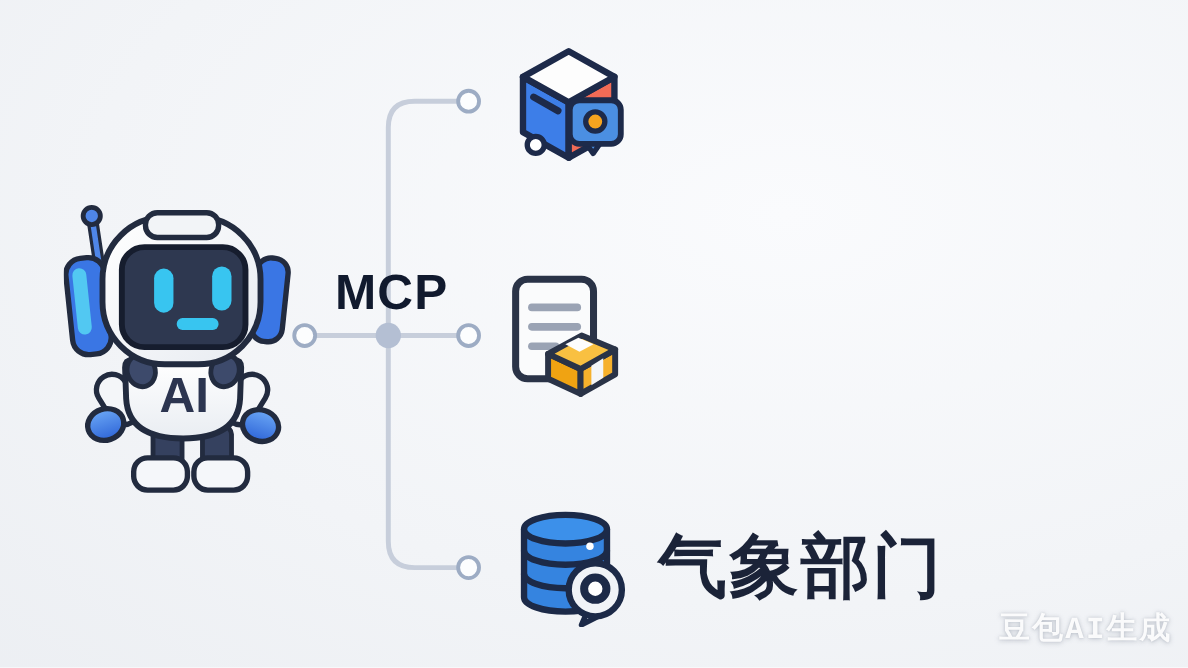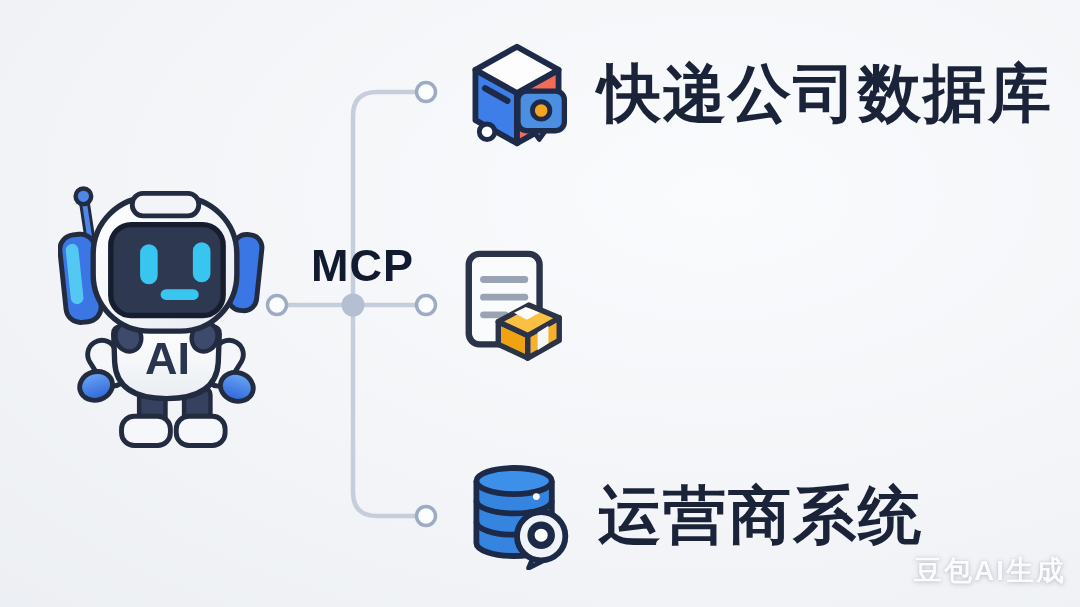--- a/index.html
+++ b/index.html
@@ -9,28 +9,29 @@
     background:radial-gradient(130% 130% at 66% 32%, #fafbfd 0%, #f2f4f7 45%, #e7eaef 100%);
   }
   .layer{position:absolute;}
   .item-label{
     position:absolute;
     font-size:63px;font-weight:900;color:#1b2338;
     letter-spacing:2px;line-height:1;white-space:nowrap;
   }
   .hub-label{
     position:absolute;left:298px;top:243px;width:116px;
-    text-align:right;font-size:45px;font-weight:800;color:#111a2e;
+    text-align:center;font-size:45px;font-weight:800;color:#111a2e;
     letter-spacing:1px;line-height:1;
   }
   .watermark{
     position:absolute;right:14px;bottom:17px;
     font-size:28px;font-weight:800;letter-spacing:2px;
     color:rgba(255,255,255,0.92);
     text-shadow:0 1px 5px rgba(130,140,155,0.45), 0 0 2px rgba(160,168,180,0.4);
+    font-family:Liberation Mono, monospace;
   }
 </style>
 </head>
 <body>
 
 <div class="canvas">
 
   <svg class="layer" style="left:0;top:0" width="1080" height="607" viewBox="0 0 1080 607">
     <g fill="none" stroke="#c7cedb" stroke-width="4.5" stroke-linecap="round">
       <path d="M287,305 L415,305"></path>
@@ -114,21 +115,20 @@
       <path d="M17,34 L60,58 L60,110 L17,86 Z" fill="#3d7ee8" stroke-width="6"></path>
       <path d="M60,58 L103,34 L103,86 L60,110 Z" fill="#f26b56" stroke-width="6"></path>
       <path d="M60,10 L103,34 L60,58 L17,34 Z" fill="#fdfdfd" stroke-width="6"></path>
       <line x1="27" y1="53" x2="50" y2="66" stroke-width="6.5" stroke-linecap="round"></line>
       <circle cx="29" cy="98" r="8" fill="#ffffff" stroke-width="5"></circle>
       <path d="M76,96 L83,106 L90,96 Z" fill="#4b8fe2" stroke-width="5"></path>
       <rect x="61" y="56" width="48" height="41" rx="9" fill="#4b8fe2" stroke-width="5.5"></rect>
       <circle cx="85" cy="76" r="9" fill="#f6a41f" stroke-width="5"></circle>
     </g>
   </svg>
-  <div class="item-label" style="left:598px;top:62px">快递公司数据库</div>
 
   <svg class="layer" style="left:455px;top:246px" width="118" height="118" viewBox="0 0 120 120">
     <rect x="14" y="8" width="72" height="92" rx="11" fill="#fafbfc" stroke="#2a3347" stroke-width="6.5"></rect>
     <g stroke="#9aa3b4" stroke-width="7" stroke-linecap="round">
       <line x1="29" y1="34" x2="71" y2="34"></line>
       <line x1="29" y1="52" x2="71" y2="52"></line>
       <line x1="29" y1="70" x2="51" y2="70"></line>
     </g>
     <g stroke="#2a3347" stroke-width="5.5" stroke-linejoin="round">
       <path d="M44,77 L74,91 L74,114 L44,100 Z" fill="#f0a312"></path>
@@ -142,17 +142,17 @@
   <svg class="layer" style="left:459px;top:454px" width="116" height="116" viewBox="0 0 120 120">
     <path d="M18,28 L18,92 A39,13.5 0 0 0 96,92 L96,28" fill="#3584e0" stroke="#1c2a48" stroke-width="6"></path>
     <ellipse cx="57" cy="28" rx="39" ry="13.5" fill="#3c90ea" stroke="#1c2a48" stroke-width="6"></ellipse>
     <path d="M18,48 A39,13.5 0 0 0 96,48" fill="none" stroke="#1c2a48" stroke-width="6"></path>
     <path d="M18,70 A39,13.5 0 0 0 96,70" fill="none" stroke="#1c2a48" stroke-width="6"></path>
     <circle cx="80" cy="44" r="3.5" fill="#ffffff"></circle>
     <path d="M78,104 L72,118 L92,108 Z" fill="#f0f3f7" stroke="#1c2a48" stroke-width="5" stroke-linejoin="round"></path>
     <circle cx="85" cy="85" r="25" fill="#f0f3f7" stroke="#1c2a48" stroke-width="6"></circle>
     <circle cx="85" cy="84" r="10.5" fill="#ffffff" stroke="#1c2a48" stroke-width="7.5"></circle>
   </svg>
-  <div class="item-label" style="left:598px;top:484px">运营商系统</div>
+  <div class="item-label" style="left:598px;top:484px">气象部门</div>
 
   <div class="watermark">豆包AI生成</div>
 
 </div>
 
 </body></html>

